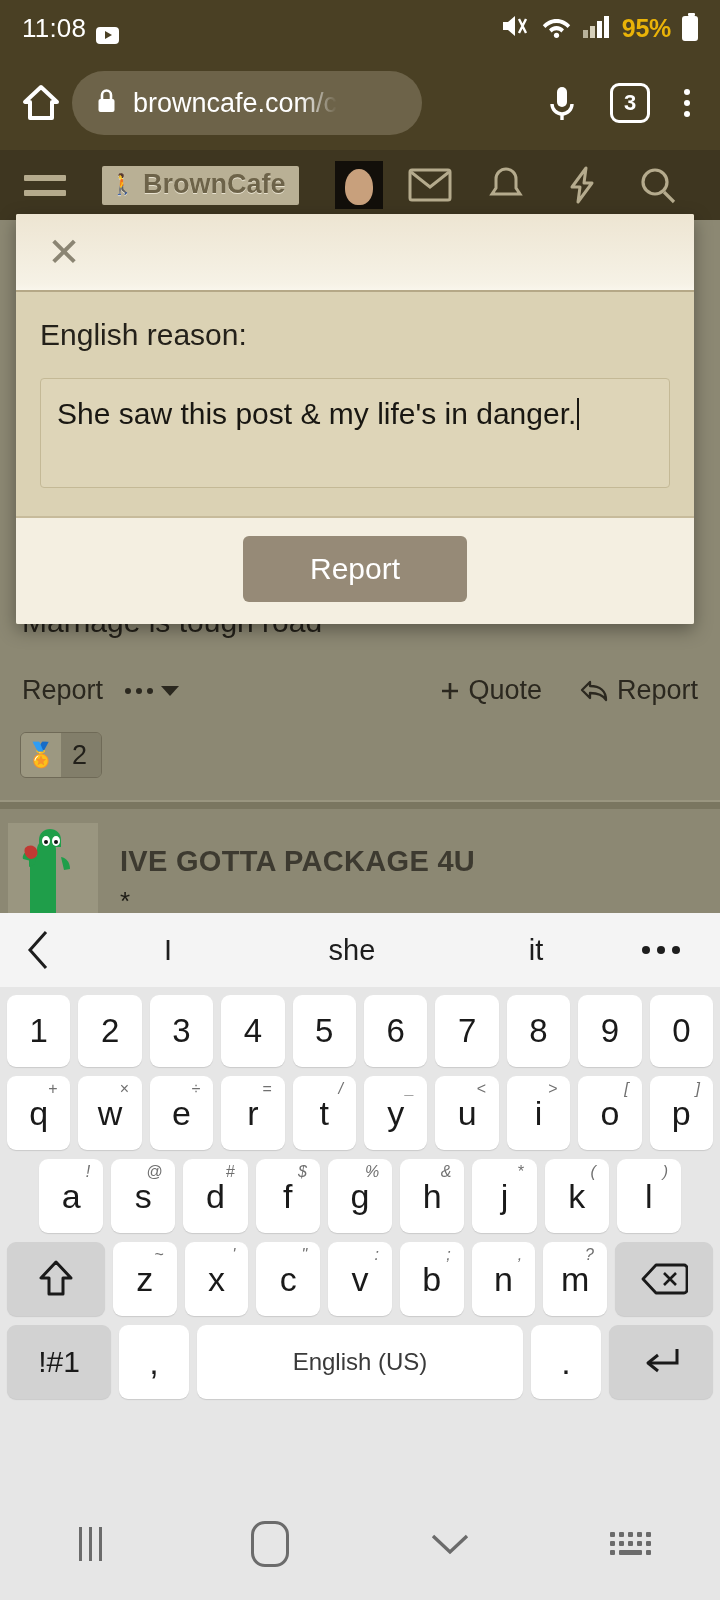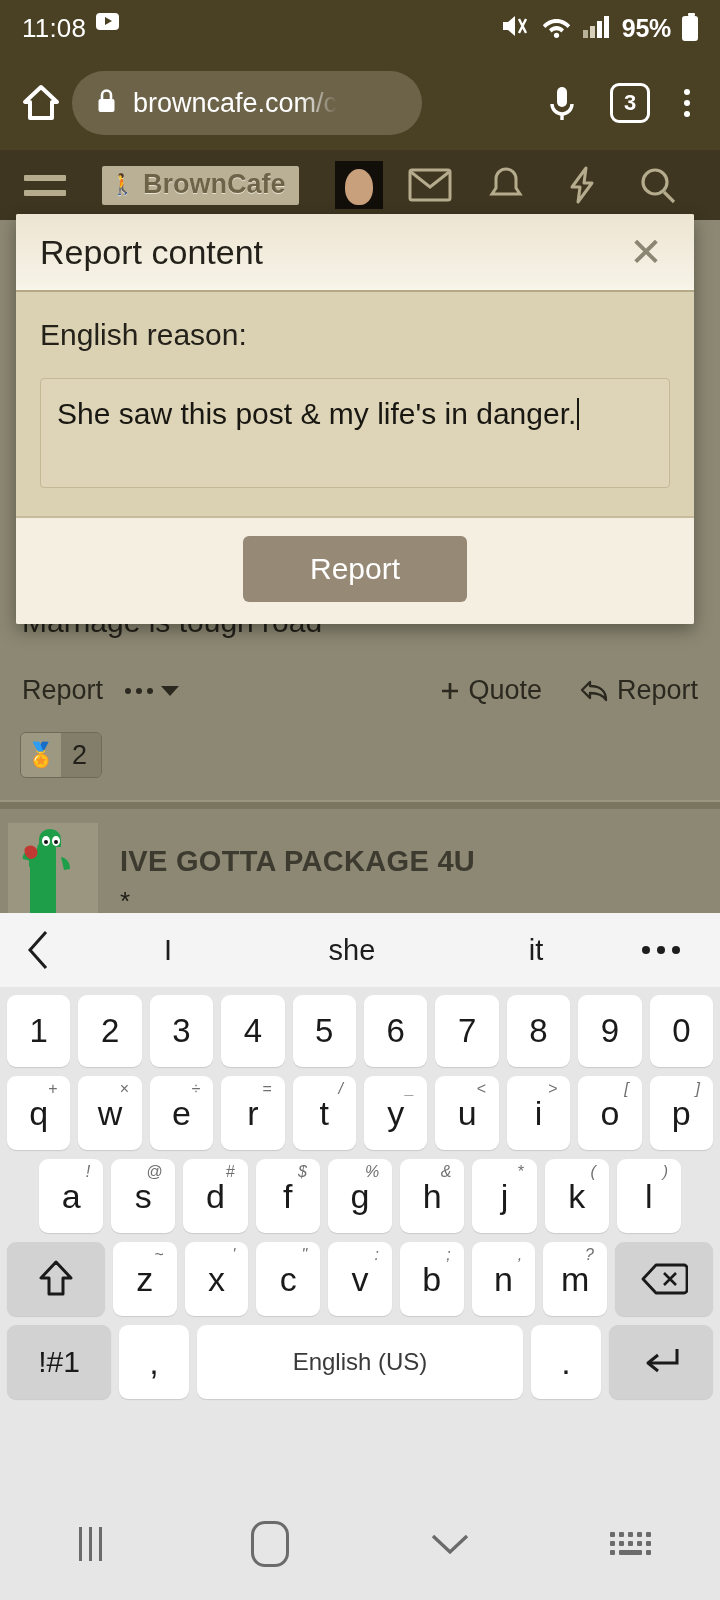--- a/index.html
+++ b/index.html
@@ -14,34 +14,34 @@
   
   .chrome {
     position: absolute; top: 0; left: 0; width: 720px; height: 150px;
     background: #4a4024;
   }
   .statusbar {
     position: relative; height: 56px; width: 100%;
     display: flex; align-items: center; justify-content: space-between;
     padding: 0 22px;
   }
-  .sb-left { display: flex; align-items: flex-start; gap: 10px; }
+  .sb-left { display: flex; align-items: flex-end; gap: 10px; }
   .sb-time { color: #fff; font-size: 26px; letter-spacing: .2px; }
   .yt-badge {
     width: 23px; height: 17px; border-radius: 4px; background: #fff;
     display: inline-flex; align-items: center; justify-content: center;
   }
   .yt-badge::after {
     content: ""; width: 0; height: 0;
     border-left: 7px solid #4a4024;
     border-top: 4.5px solid transparent; border-bottom: 4.5px solid transparent;
     margin-left: 2px;
   }
   .sb-right { display: flex; align-items: center; gap: 11px; }
-  .sb-batt { color: #ffffff; font-size: 25px; font-weight: 600; letter-spacing: -.3px;}
+  .sb-batt { color: #eab308; font-size: 25px; font-weight: 600; letter-spacing: -.3px;}
   .battery {
     width: 16px; height: 25px; border: 2px solid #fff; border-radius: 3px;
     background: #fff; position: relative;
   }
   .battery::before {
     content:""; position:absolute; top:-5px; left:3.5px; width:7px;height:3px;
     background:#fff; border-radius:1px;
   }
 
   .urlrow {
@@ -386,21 +386,20 @@
       </span>
       <span>
         <div class="np-title">IVE GOTTA PACKAGE 4U</div>
         <div class="np-star">*</div>
       </span>
     </div>
   </div>
 
   <div class="modal">
     <div class="modal-head">
-      <span class="modal-title">Report content</span>
       <span class="modal-close">✕</span>
     </div>
     <div class="modal-body">
       <div class="field-label">English reason:</div>
       <div class="reason-box" placeholder="">
         <span class="reason-text">She saw this post &amp; my life's in danger.</span><span class="caret"></span>
       </div>
     </div>
     <div class="modal-foot">
       <button class="report-btn">Report</button>

